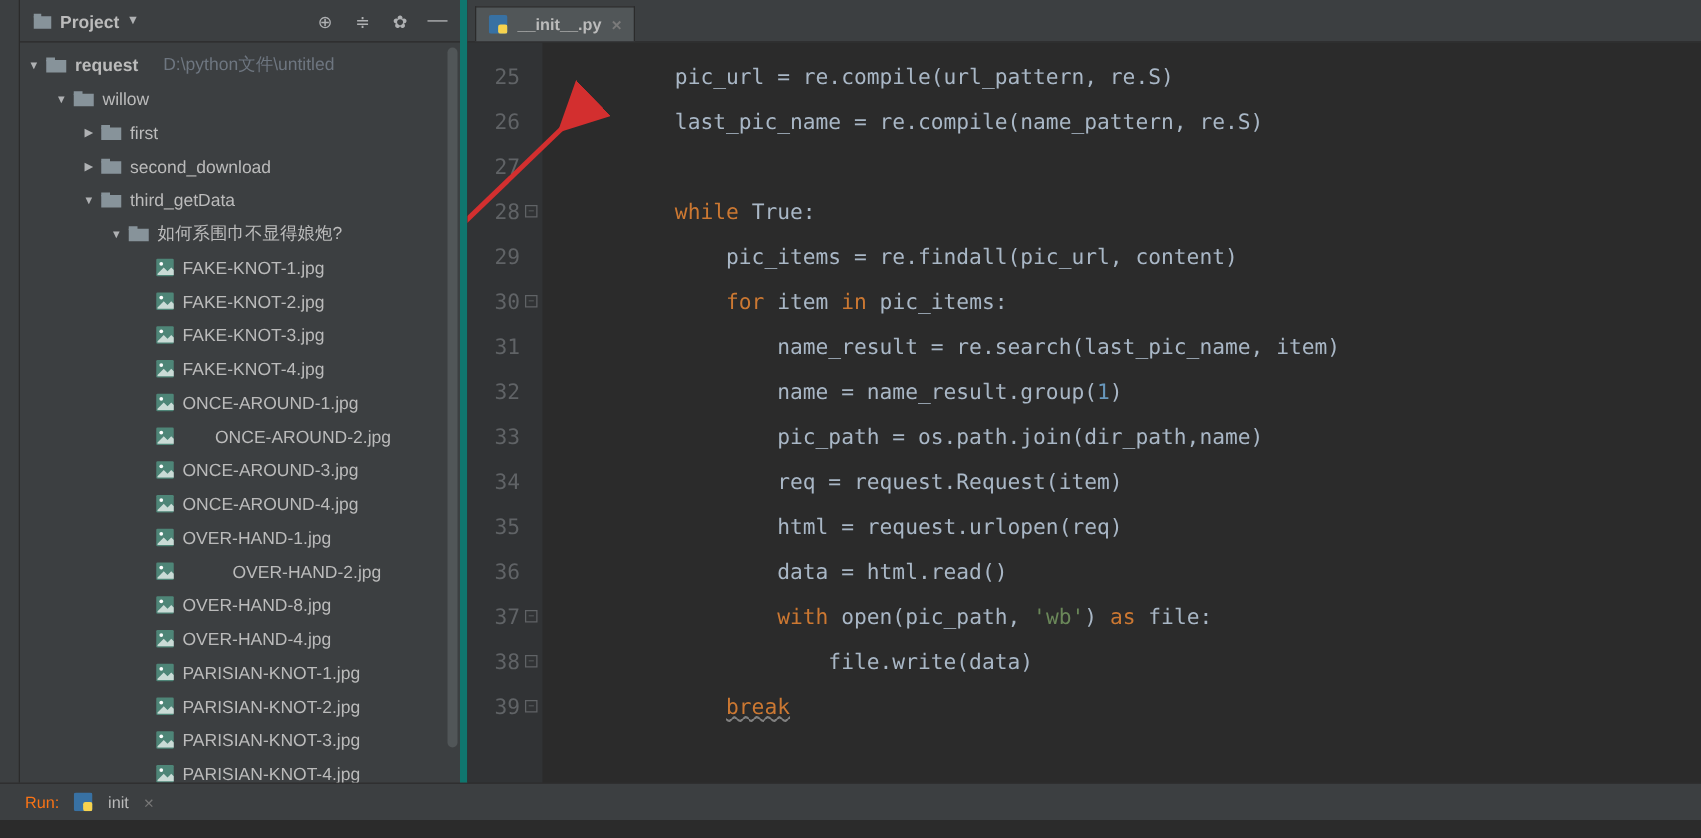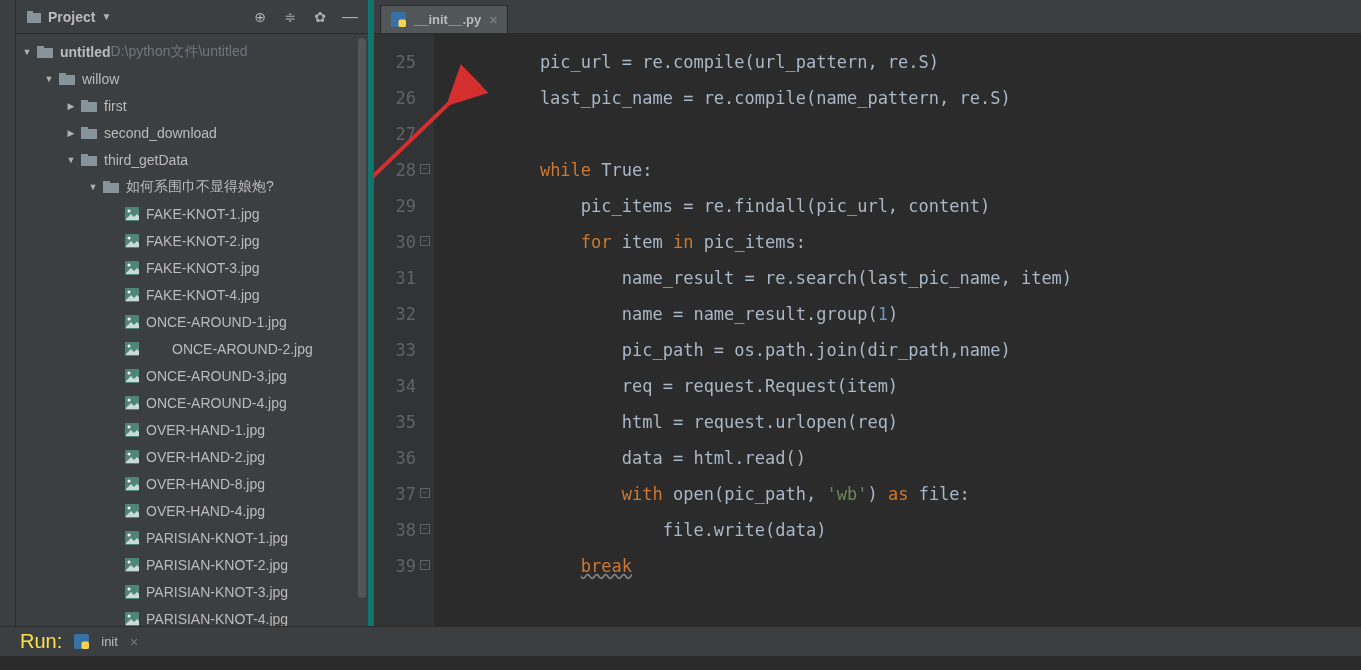--- a/index.html
+++ b/index.html
@@ -82,21 +82,21 @@
 }
 .folder-icon svg { width: 18px; height: 15px; }
 .file-icon {
   width: 16px; height: 16px;
   margin-right: 6px;
   display: inline-flex;
 }
 .file-icon svg { width: 16px; height: 16px; }
 .tree-label { color: #bbbbbb; }
 .tree-label.bold { font-weight: bold; }
-.tree-path { color: #6e7680; margin-left: 0; }
+.tree-path { color: #6e7680; margin-left: 20px; }
 
 .editor-area {
   flex: 1;
   display: flex;
   flex-direction: column;
   background: #2b2b2b;
 }
 .tabs-bar {
   height: 34px;
   background: #3c3f41;
@@ -173,21 +173,21 @@
   height: 30px;
   background: #3c3f41;
   border-top: 1px solid #2b2b2b;
   display: flex;
   align-items: center;
   padding-left: 20px;
   gap: 12px;
   font-size: 13px;
   color: #888;
 }
-.bottom-label { color: #fde047; font-size: 20px; }
+.bottom-label { color: #f97316; font-size: 13px; }
 .bottom-close { color: #777; font-size: 14px; cursor: pointer; }
 </style>
 </head>
 <body>
 
 <div class="top-area">
   <div class="sidebar-inner"></div>
 
   <div class="sidebar">
     <div class="sidebar-header">
@@ -213,21 +213,21 @@
       <div class="tree-scrollbar"></div>
 
       <div class="tree-row" style="padding-left:6px">
         <span class="arrow">▼</span>
         <span class="folder-icon">
             <svg viewBox="0 0 18 15">
               <rect x="1" y="4" width="16" height="10" fill="#87939a"></rect>
               <rect x="1" y="2" width="7" height="3" fill="#87939a"></rect>
             </svg>
           </span>
-        <span class="tree-label bold">untitled</span>
+        <span class="tree-label bold">request</span>
         <span class="tree-path">D:\python文件\untitled</span>
       </div>
 
       <div class="tree-row" style="padding-left:28px">
         <span class="arrow">▼</span>
         <span class="folder-icon">
             <svg viewBox="0 0 18 15">
               <rect x="1" y="4" width="16" height="10" fill="#87939a"></rect>
               <rect x="1" y="2" width="7" height="3" fill="#87939a"></rect>
             </svg>
@@ -363,21 +363,21 @@
           <div class="tree-row" style="padding-left: 108px; text-align: center;">
             <span class="file-icon">
               <svg viewBox="0 0 16 16">
                 <rect x="1" y="1" width="14" height="14" fill="#4e8577" rx="1"></rect>
                 <circle cx="5" cy="5" r="1.5" fill="#fff"></circle>
                 <path d="M2 13 L7 8 L10 11 L13 8 L15 10 L15 14 L2 14 Z" fill="#fff" opacity="0.7"></path>
               </svg>
             </span>
             <span class="tree-label">OVER-HAND-1.jpg</span>
           </div>
-          <div class="tree-row" style="padding-left: 108px;">
+          <div class="tree-row" style="padding-left: 108px; gap: 40px;">
             <span class="file-icon">
               <svg viewBox="0 0 16 16">
                 <rect x="1" y="1" width="14" height="14" fill="#4e8577" rx="1"></rect>
                 <circle cx="5" cy="5" r="1.5" fill="#fff"></circle>
                 <path d="M2 13 L7 8 L10 11 L13 8 L15 10 L15 14 L2 14 Z" fill="#fff" opacity="0.7"></path>
               </svg>
             </span>
             <span class="tree-label">OVER-HAND-2.jpg</span>
           </div>
           <div class="tree-row" style="padding-left: 108px;">

